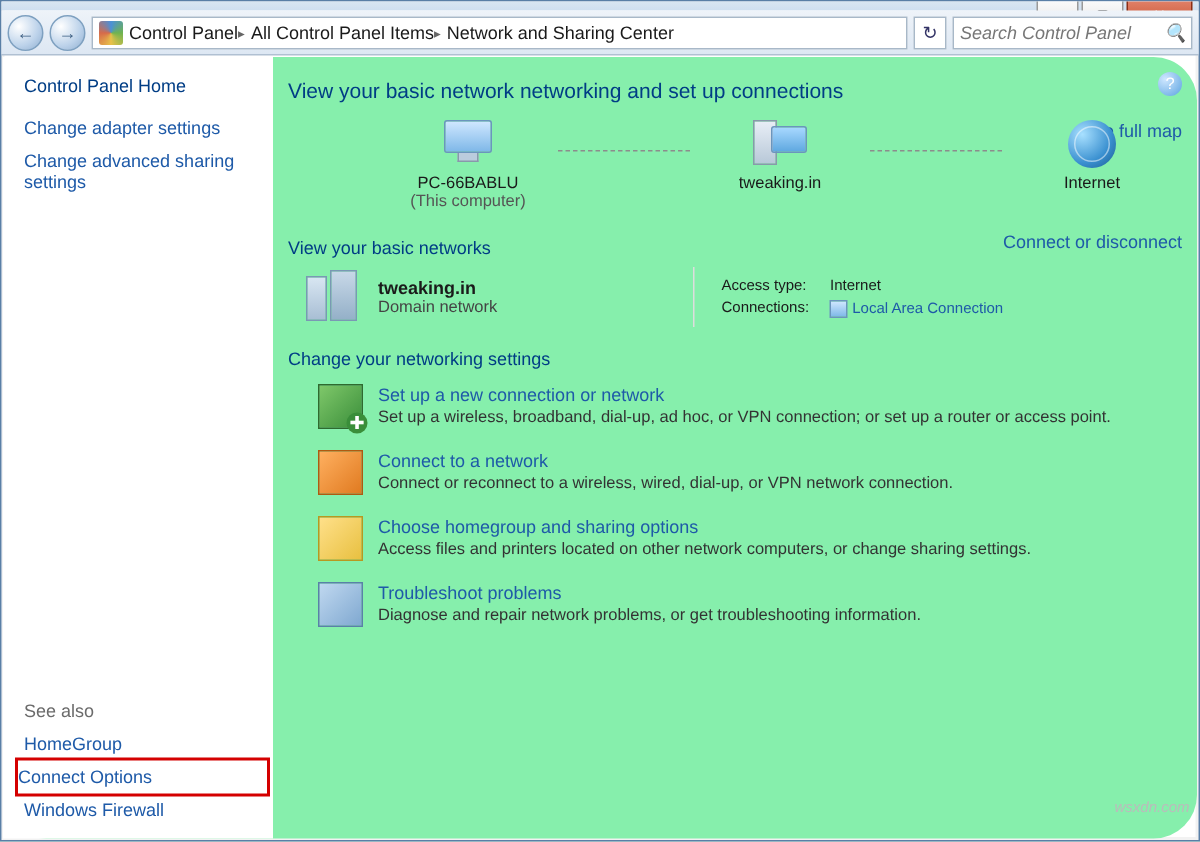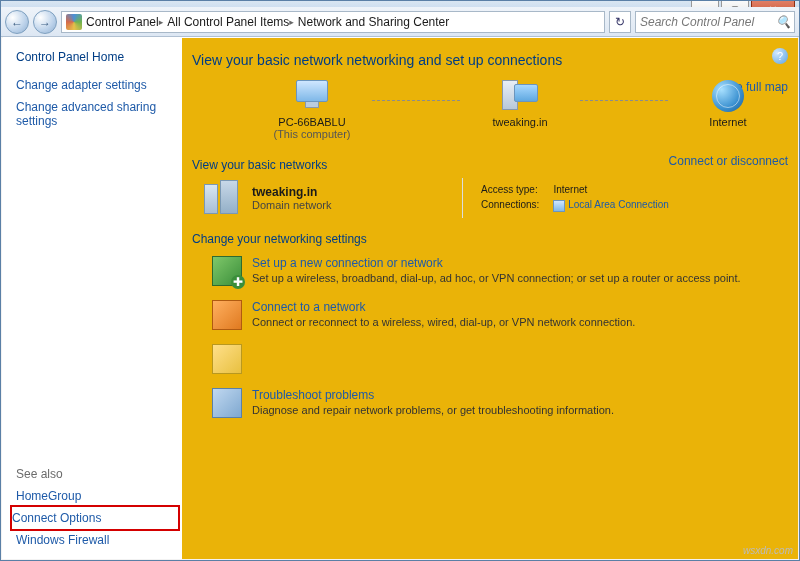--- a/index.html
+++ b/index.html
@@ -17,21 +17,21 @@
   .navcircle { width:24px; height:24px; border-radius:50%; background: radial-gradient(circle at 30% 30%, #fff, #bcd2ea 60%, #8faed0); border:1px solid #7ea0c0; display:flex; align-items:center; justify-content:center; color:#3c5e82; font-size:12px; }
   .addr { flex:1; height:22px; background:#fff; border:1px solid #a8b8c8; display:flex; align-items:center; padding:0 4px; gap:4px; }
   .addr .cp-icon { width:16px; height:16px; background: conic-gradient(#4a90d9, #6fb34f 25%, #e8c14a 50%, #d66a4a 75%, #4a90d9); border-radius:2px; }
   .crumb { display:flex; align-items:center; gap:0; }
   .crumb span.sep { color:#666; font-size:9px; }
   .refreshbtn { width:22px; height:22px; border:1px solid #a8b8c8; background:#fff; display:flex; align-items:center; justify-content:center; color:#336; }
   .search { width:160px; height:22px; border:1px solid #a8b8c8; background:#fff; display:flex; align-items:center; padding:0 4px; color:#777; font-style:italic; position:relative; }
   .search .mag { width:14px; height:14px; position:absolute; right:4px; color:#346; }
 
   
-  .body { position:absolute; top:37px; left:1px; right:1px; bottom:1px; display:flex; background:#eab308; }
+  .body { position:absolute; top:37px; left:1px; right:1px; bottom:1px; display:flex; background:#86efac;border-radius:29px; }
   .sidebar { width:180px; background:#fff; padding:12px 8px 8px 14px; display:flex; flex-direction:column; border-right:0; }
   .sidebar a { color:#1e5aa8; text-decoration:none; display:block; padding:4px 0; cursor:pointer; }
   .sidebar .cph { color:#003d85; font-size:12px; margin-bottom:10px; }
   .spacer { flex:1; }
   .seealso-h { color:#6b6b6b; margin:10px 0 4px; }
   .hl { border:2px solid #d40000; padding:2px 6px; margin:-2px -6px; }
 
   .main { flex:1; padding:14px 10px 10px 10px; position:relative; overflow:auto; }
   .help { position:absolute; right:10px; top:10px; width:16px; height:16px; border-radius:50%; background:radial-gradient(circle at 30% 30%, #cfe7ff,#5ba3e0); color:#fff; font-size:11px; display:flex; align-items:center; justify-content:center; }
   .h1 { color:#003d85; font-size:14px; margin-bottom:12px; }
@@ -76,21 +76,21 @@
   .task .ticon { width:30px; height:30px; flex-shrink:0; position:relative; }
   .task .t-title { font-size:12px; }
   .task .t-desc { color:#333; font-size:11px; margin-top:2px; }
   
   .tic1 { background: linear-gradient(135deg,#7fc86a,#3a8e3a); border:1px solid #2f6a2f; }
   .tic1::after { content:"✚"; color:#fff; position:absolute; right:-4px; bottom:-4px; font-size:12px; background:#3a8e3a; border-radius:50%; width:14px; height:14px; display:flex; align-items:center; justify-content:center; }
   .tic2 { background: linear-gradient(135deg,#ffb060,#e07a20); border:1px solid #b05a10; }
   .tic3 { background: linear-gradient(135deg,#ffe08a,#e8c040); border:1px solid #b89820; }
   .tic4 { background: linear-gradient(135deg,#c0d8f0,#7fa8d0); border:1px solid #5a80a8; }
 
-  .watermark { position:absolute; right:6px; bottom:4px; font-size:10px; color:#bbb;font-style:italic; }
+  .watermark { position:absolute; right:6px; bottom:16px; font-size:10px; color:#bbb;font-style:italic; }
 </style>
 </head>
 <body>
 
 <div class="win">
   <div class="titlebar"></div>
   <div class="winbtns">
     <div class="winbtn">—</div>
     <div class="winbtn">▢</div>
     <div class="winbtn close">✕</div>
@@ -202,20 +202,24 @@
         </div>
         <div class="task">
           <div class="ticon tic2"></div>
           <div>
             <a class="link t-title">Connect to a network</a>
             <div class="t-desc">Connect or reconnect to a wireless, wired, dial-up, or VPN network connection.</div>
           </div>
         </div>
         <div class="task">
           <div class="ticon tic3"></div>
+          <div>
+            <a class="link t-title">Choose homegroup and sharing options</a>
+            <div class="t-desc">Access files and printers located on other network computers, or change sharing settings.</div>
+          </div>
         </div>
         <div class="task">
           <div class="ticon tic4"></div>
           <div>
             <a class="link t-title">Troubleshoot problems</a>
             <div class="t-desc">Diagnose and repair network problems, or get troubleshooting information.</div>
           </div>
         </div>
       </div>
     </div>

